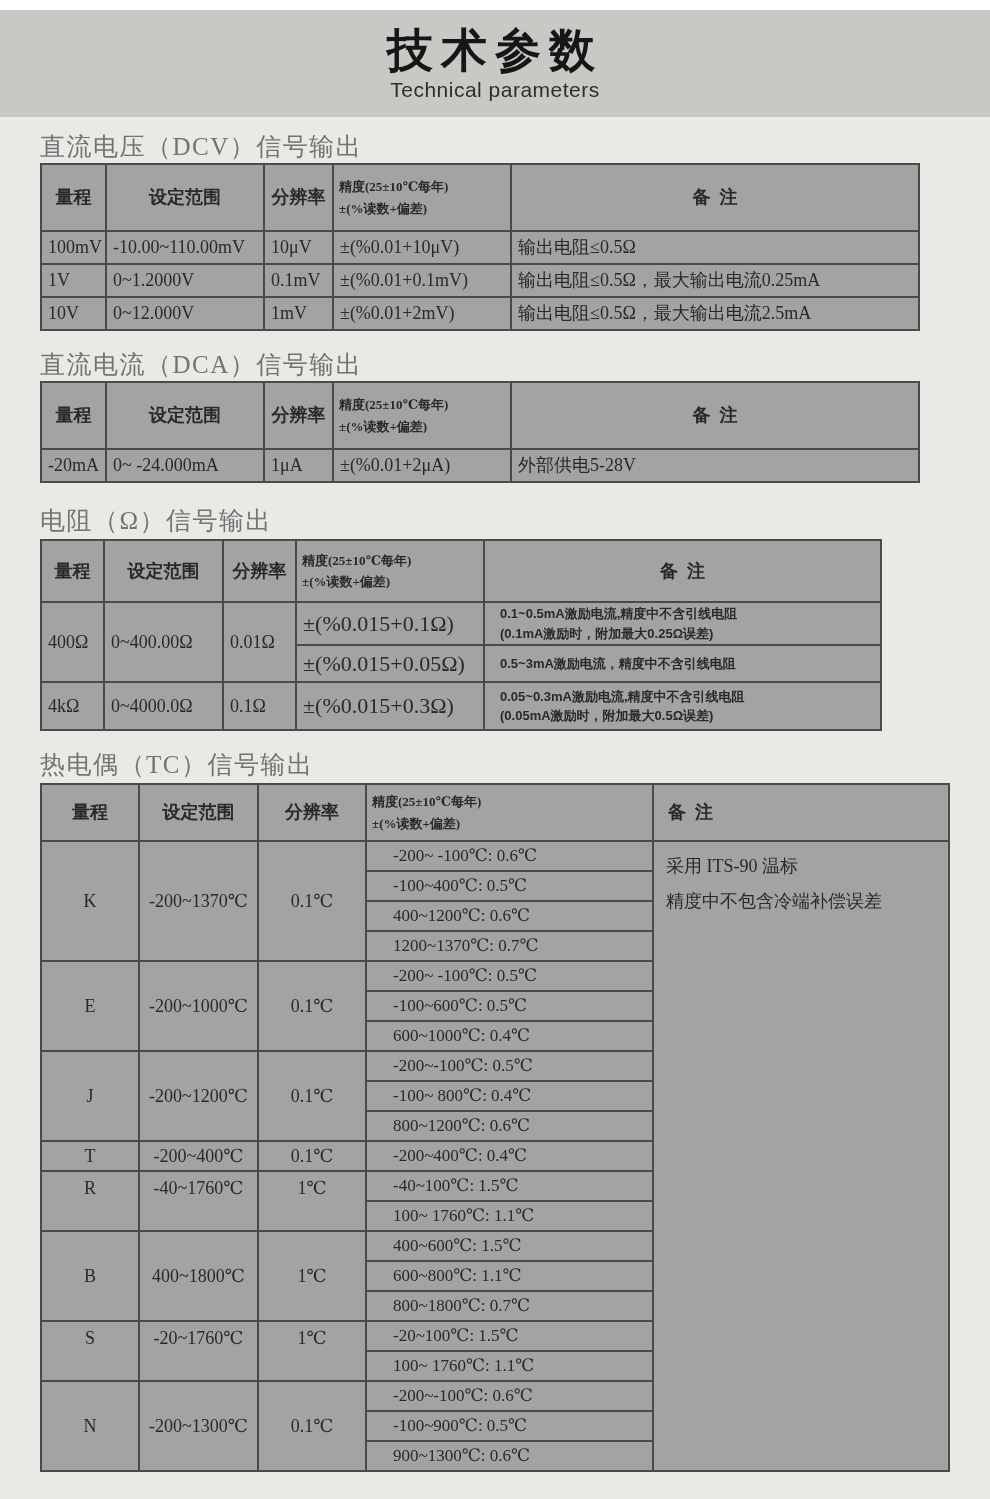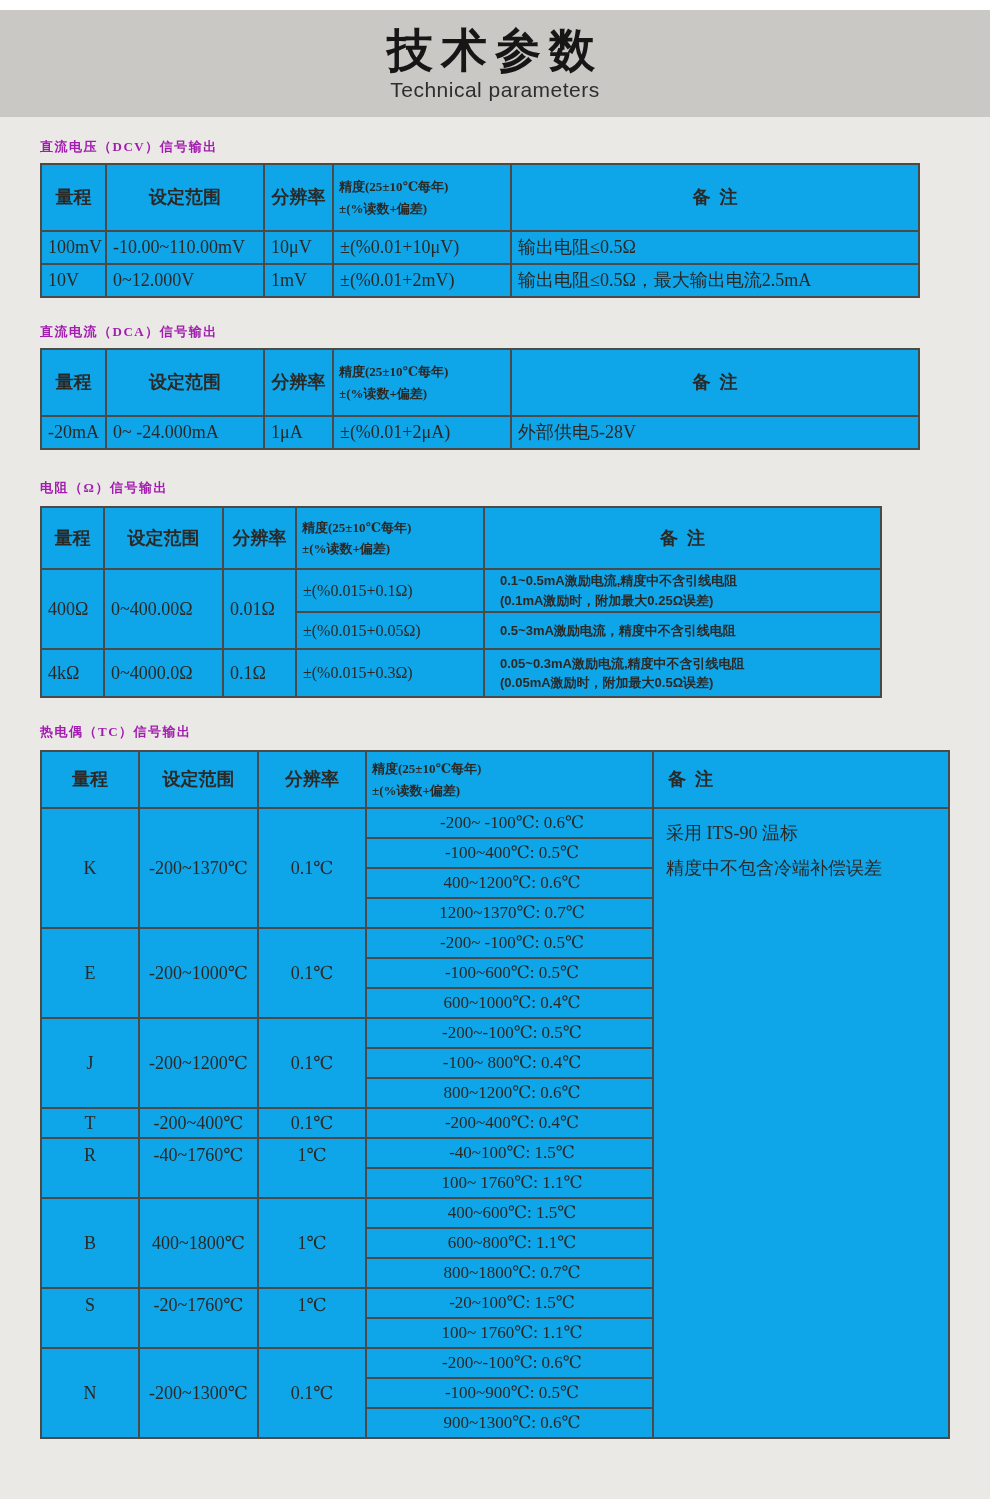--- a/index.html
+++ b/index.html
@@ -17,28 +17,28 @@
     font-family:"Liberation Sans","DejaVu Sans",sans-serif;
   }
   .title-cn{font-size:46px;font-weight:900;letter-spacing:8px;color:#161616;line-height:1.1;}
   .title-en{font-size:21px;color:#2e2e2e;margin-top:2px;letter-spacing:0.5px;}
   
   .content{
     background:#eae9e6;height:1382px;box-sizing:border-box;
     padding:18px 0 0 40px;
   }
   .section-heading{
-    font-size:13px;font-weight:bold;color:#a21caf;letter-spacing:1.5px;line-height:24px;
+    font-size:25px;font-weight:normal;color:#737373;letter-spacing:1.5px;line-height:24px;
   }
   .sh2{margin-top:22px;}
   .sh3{margin-top:26px;}
   .sh4{margin-top:22px;}
   table{
     border-collapse:collapse;table-layout:fixed;
-    background:#0ea5e9;
+    background:#a3a3a3;
   }
   td,th{
     border:2px solid #4c4a48;
     font-weight:normal;overflow:hidden;
     padding:0 0 0 6px;text-align:left;vertical-align:middle;
     font-size:18px;line-height:1.35;
   }
   th{font-weight:bold;}
   .center{text-align:center;padding-left:0;}
   .pre-line{white-space:pre-line;}
@@ -51,27 +51,27 @@
   .t1 tr.bdy,.t2 tr.bdy{height:33px;}
   .acc-hdr{padding-left:5px;font-size:13px;line-height:1.65;}
   
   .t3{width:840px;margin-top:6px;}
   .t3 tr.hdr{height:62px;}
   .t3 .r1a{height:43px;}
   .t3 .r1b{height:37px;border-radius:18px;}
   .t3 .r2{height:48px;}
   .t3 .remark-cell{font-size:13px;font-weight:600;line-height:1.5;padding-left:15px;
       font-family:"Liberation Sans","DejaVu Sans",sans-serif;}
-  .t3 .acc-cell{font-size:16px;}
+  .t3 .acc-cell{font-size:22px;}
   .t3 .va-top{padding-top:27px;}
   
   .t4{width:908px;margin-top:6px;}
   .t4 tr.hdr{height:57px;}
   .t4 tr.bdy{height:30px;}
-  .t4 .acc-cell{font-size:17px;padding-left:5px;text-align:center;}
+  .t4 .acc-cell{font-size:17px;padding-left:26px;}
   .t4 .remark-cell{vertical-align:top;padding:7px 10px 0 12px;line-height:1.95;font-size:18px;}
   .t4 .remark-hdr{padding-left:14px;}
   .t4 .va-top{padding-top:4px;}
 </style>
 </head>
 <body>
 
 <div class="page">
 
   <div class="banner">
@@ -100,20 +100,27 @@
         <th class="center keep-sp">备  注</th>
       </tr>
       <tr class="bdy">
         <td>100mV</td>
         <td>-10.00~110.00mV</td>
         <td>10μV</td>
         <td>±(%0.01+10μV)</td>
         <td>输出电阻≤0.5Ω</td>
       </tr>
       <tr class="bdy">
+        <td>1V</td>
+        <td>0~1.2000V</td>
+        <td>0.1mV</td>
+        <td>±(%0.01+0.1mV)</td>
+        <td>输出电阻≤0.5Ω，最大输出电流0.25mA</td>
+      </tr>
+      <tr class="bdy">
         <td>10V</td>
         <td>0~12.000V</td>
         <td>1mV</td>
         <td>±(%0.01+2mV)</td>
         <td>输出电阻≤0.5Ω，最大输出电流2.5mA</td>
       </tr>
     </tbody>
       </table>
 
     <div class="section-heading sh2">直流电流（DCA）信号输出</div>

